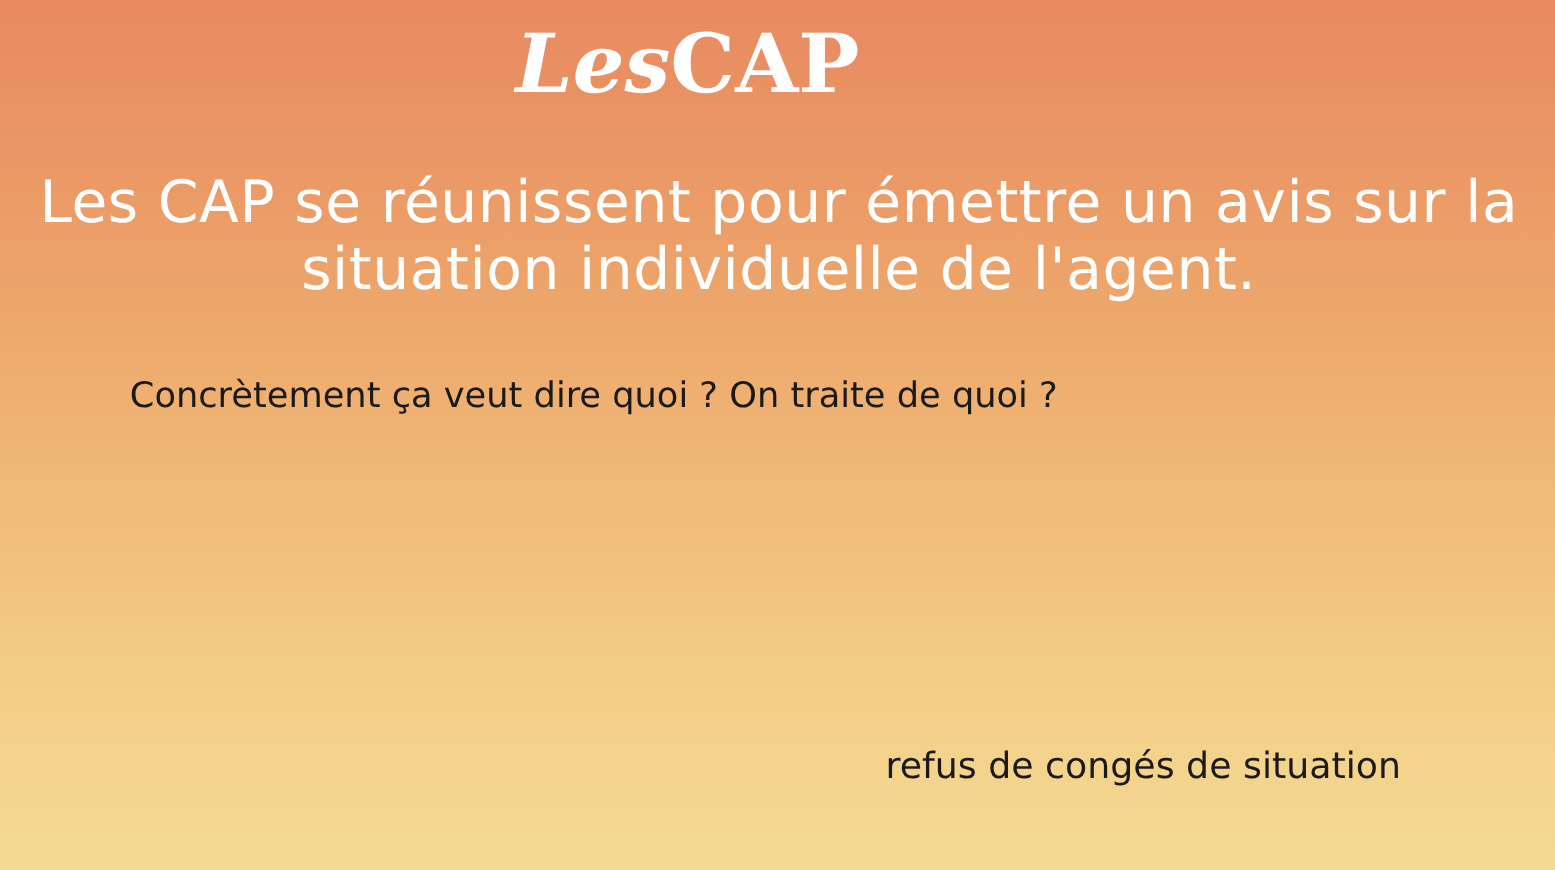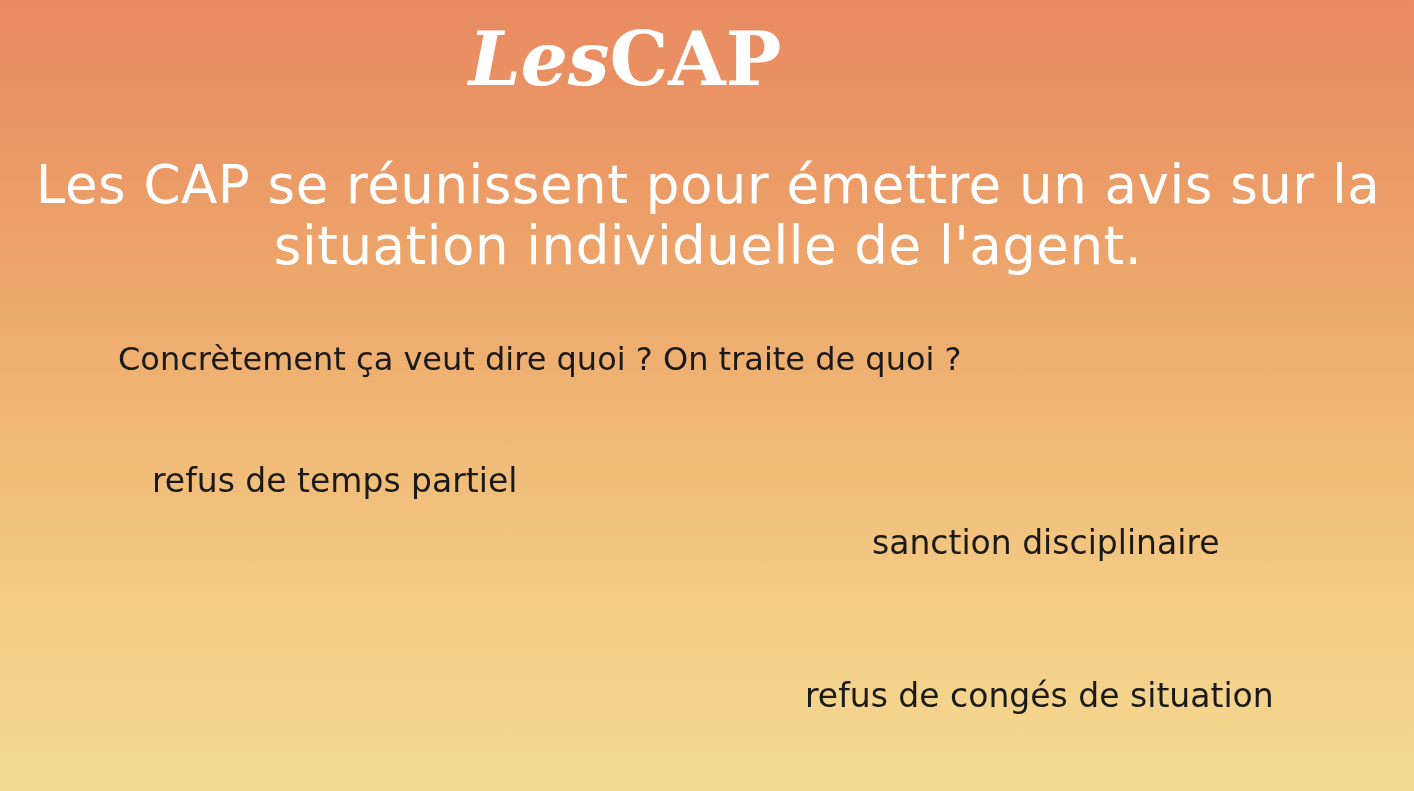--- a/index.html
+++ b/index.html
@@ -91,17 +91,15 @@
 <div class="slide">
 
   <div class="title">
     <span>Les</span><span class="upright">CAP</span>
   </div>
 
   <div class="subtitle">Les CAP se réunissent pour émettre un avis sur la situation individuelle de l'agent.</div>
 
   <div class="question">Concrètement ça veut dire quoi ? On traite de quoi ?</div>
 
-  <div class="item item-1">refus de temps partiel</div>
-  <div class="item item-2">sanction disciplinaire</div>
   <div class="item item-4">refus de congés de situation</div>
 
 </div>
 
 </body></html>

